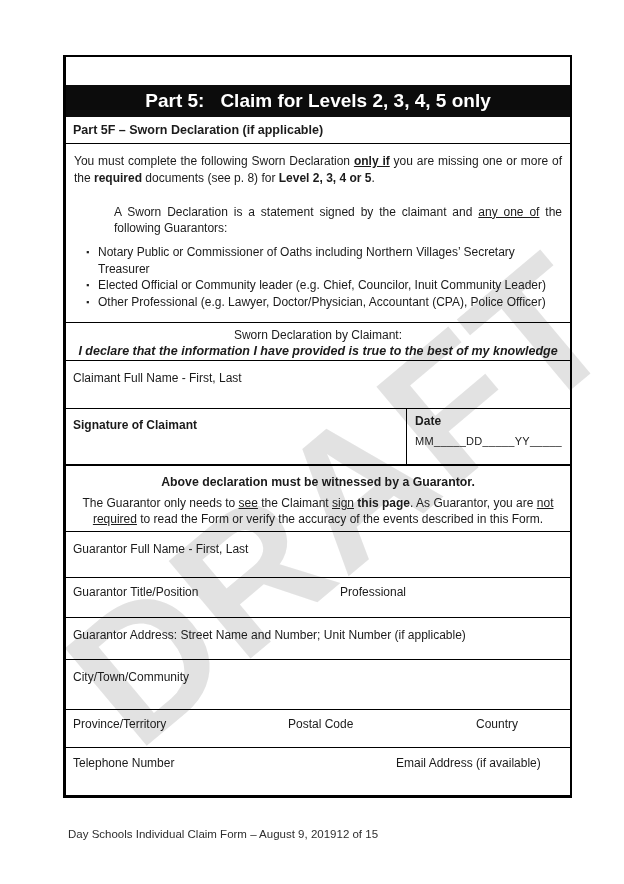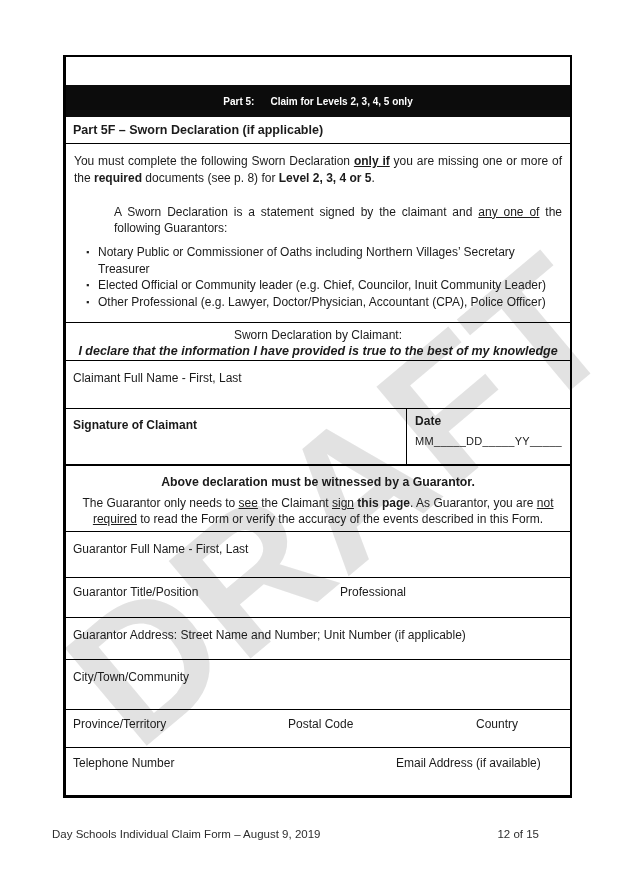--- a/index.html
+++ b/index.html
@@ -39,21 +39,21 @@
     overflow: hidden;
   }
 
   .spacer-top { height: 28px; }
 
   .title-bar {
     height: 32px;
     background: #0c0c0c;
     color: #ffffff;
     display: flex; align-items: center; justify-content: center;
-    font-weight: bold; font-size: 10px;
+    font-weight: bold; font-size: 19px;
   }
   .title-bar .gap { display: inline-block; width: 16px; }
 
   .row { border-bottom: 1px solid #000; position: relative; }
 
   .row-part5f { height: 27px; padding: 6px 7px 0 7px; font-weight: bold; font-size: 12.5px; }
 
   .row-intro { height: 179px; padding: 9px 8px 0 8px; font-size: 12px; line-height: 1.4; }
   .row-intro .para { text-align: justify; }
   .row-intro .para + .para { margin-top: 17px; margin-left: 40px; }
@@ -84,23 +84,23 @@
   .row-city { height: 50px; padding: 7px 7px 0 7px; }
   .row-province { height: 38px; padding-top: 7px; }
   .row-phone { height: 47px; border-bottom: none; padding-top: 8px; }
 
   .abs { position: absolute; top: 7px; }
   .row-phone .abs { top: 8px; }
 
   
   .footer {
     position: absolute;
-    left: 52px; top: 828px;
+    left: 68px; top: 828px;
     width: 487px;
-    display: flex; justify-content: space-between;
+    display: flex; justify-content: flex-start;
     font-size: 11.5px; color: #2e2e2e;
     z-index: 1;
   }
 </style>
 </head>
 <body>
 
 <div class="watermark">DRAFT</div>
 
 <div class="form-box">

